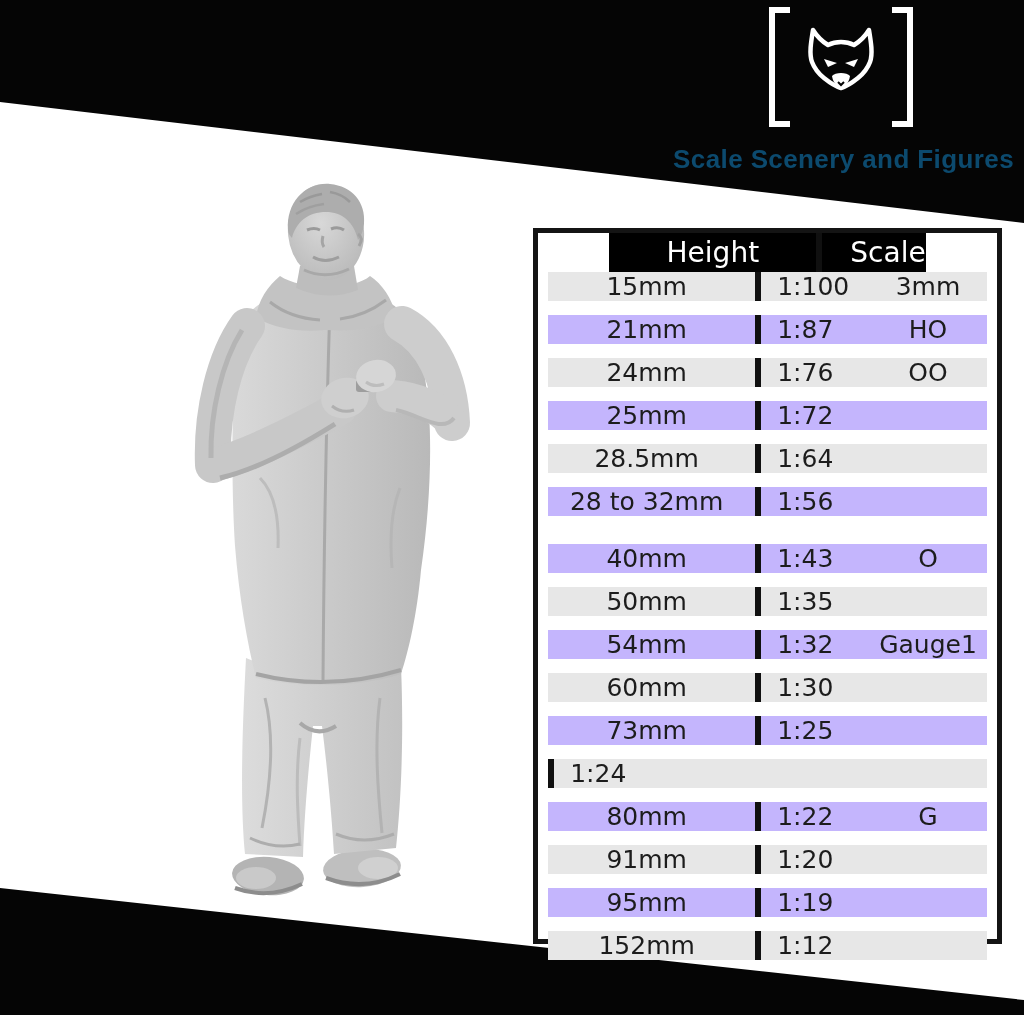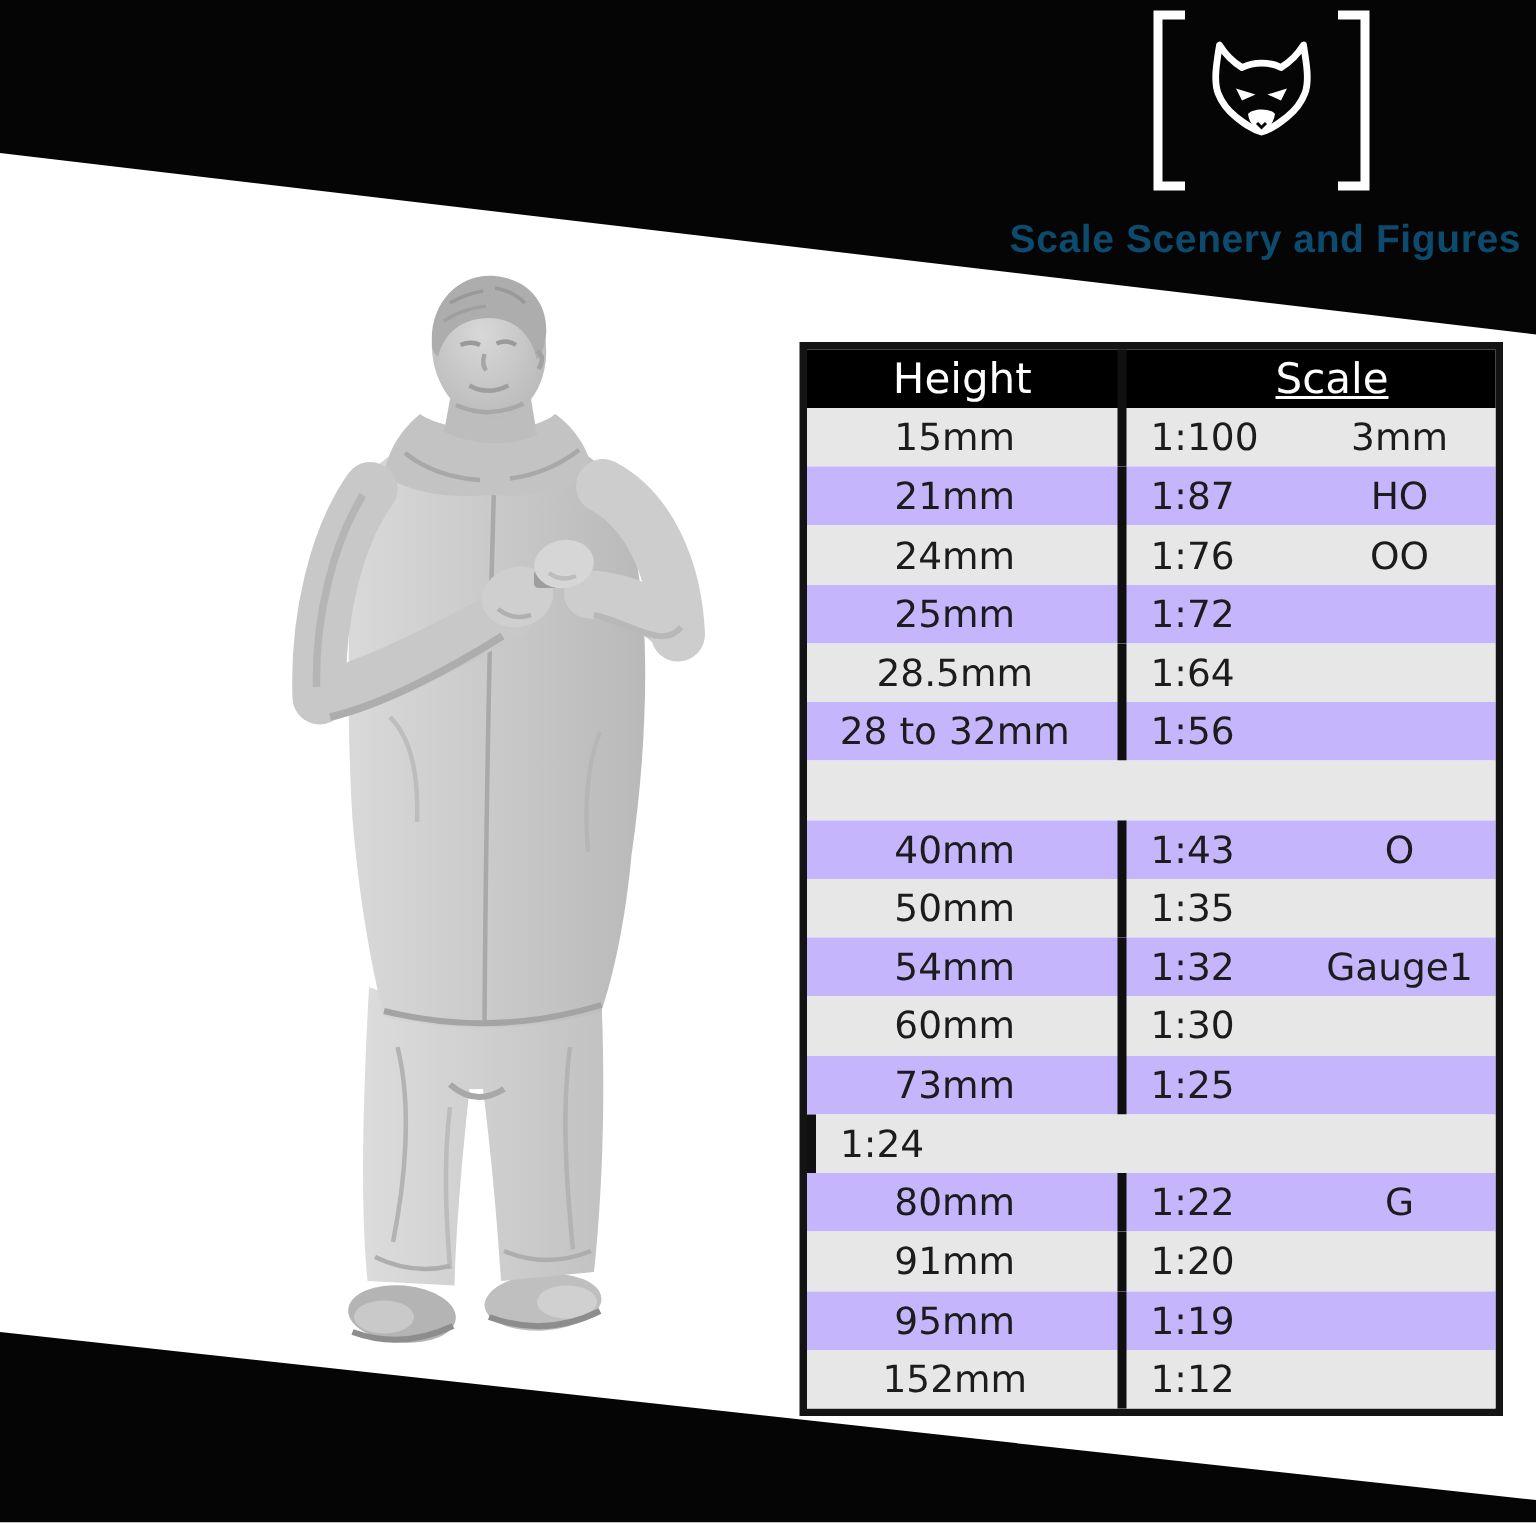--- a/index.html
+++ b/index.html
@@ -17,35 +17,35 @@
   
   .logo{position:absolute;left:762px;top:4px;width:158px;height:126px;z-index:4;}
 
   
   .figure{position:absolute;left:150px;top:178px;width:330px;height:732px;z-index:1;}
 
   
   .scale-table{
     position:absolute;left:533px;top:228px;width:469px;height:716px;z-index:3;
     background:#ffffff;border:5px solid #141414;box-sizing:border-box;
-    display:flex;flex-direction:column;color:#1c1c1c;
+    display:flex;flex-direction:column;color:#1c1c1c;align-items:center;
   }
   .t-header{flex:0 0 39px;display:flex;background:#000;color:#fff;}
   .t-h-cell{display:flex;align-items:center;justify-content:center;font-size:28px;}
   .h-col{flex:0 0 207px;width:207px;}
   .s-col{flex:1;border-left:6px solid #101010;box-sizing:border-box;}
-  .t-body{flex:1;display:flex;flex-direction:column;}
+  .t-body{flex:1;display:flex;flex-direction:column;gap:14px;}
   .t-row{flex:1;display:flex;background:#c4b5fd;}
   .t-row.alt{background:#e7e7e7;}
   .t-cell{display:flex;align-items:center;font-size:25px;}
   .t-cell.h-col{justify-content:center;padding-right:10px;box-sizing:border-box;}
   .t-cell.s-col{padding-left:16px;}
   .ratio{display:inline-block;width:102px;}
-  .gauge{flex:1;text-align:center;padding-right:0;}
-  .t-h-cell.s-col{padding-left:28px;text-decoration:underline;}
+  .gauge{flex:1;text-align:center;padding-right:10px;}
+  .t-h-cell.s-col{padding-left:28px;}
 </style>
 </head>
 <body>
 
 <svg class="layer" width="1024" height="1015" viewBox="0 0 1024 1015">
   <polygon points="0,0 1024,0 1024,223 0,102" fill="#050505"></polygon>
   <polygon points="0,888 1024,1000 1024,1015 0,1015" fill="#050505"></polygon>
 </svg>
 
 <svg class="figure" viewBox="0 0 330 732">

